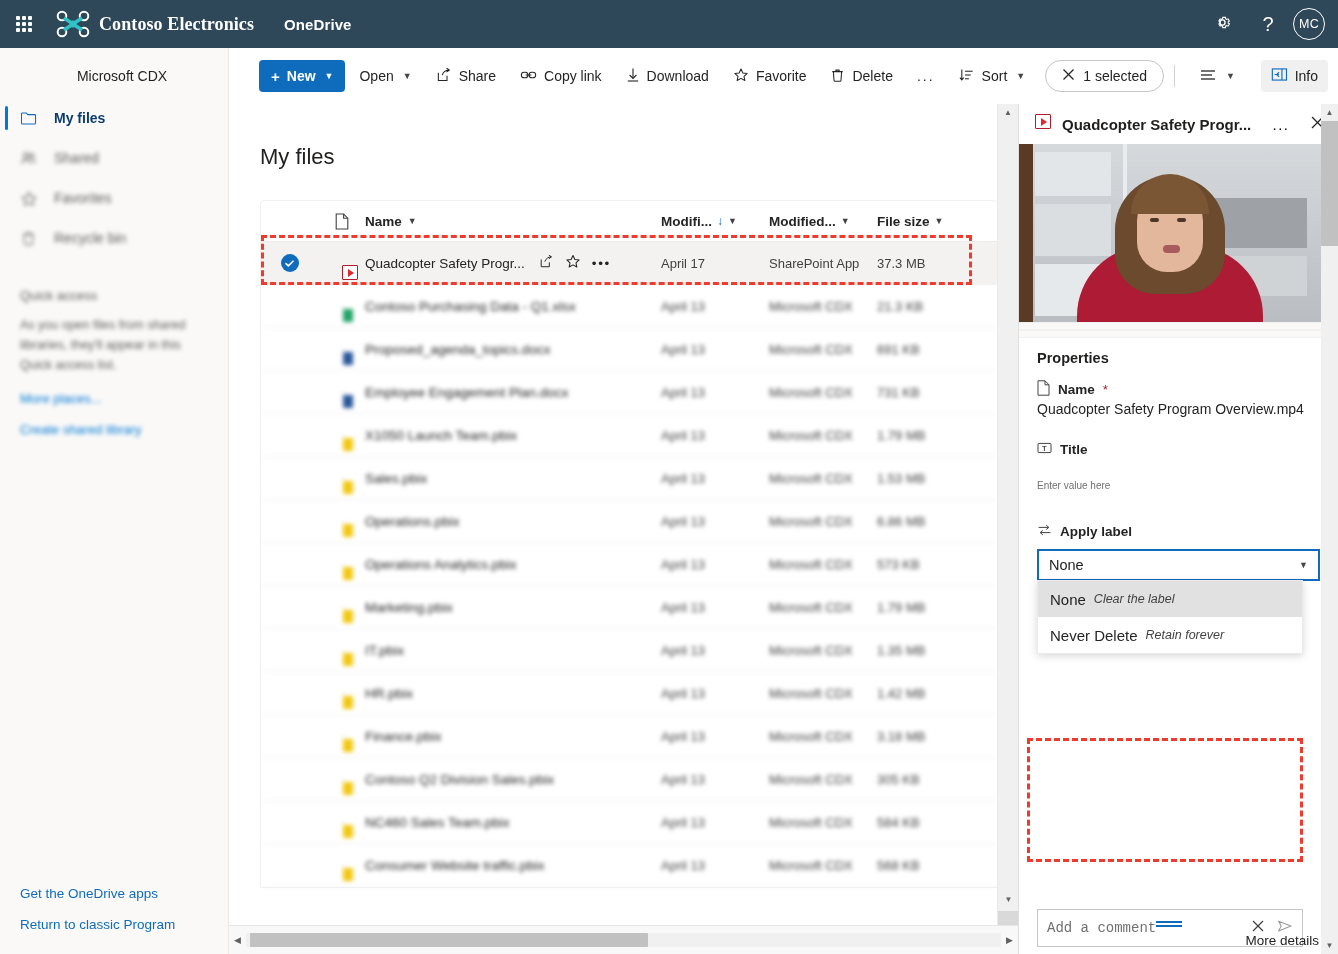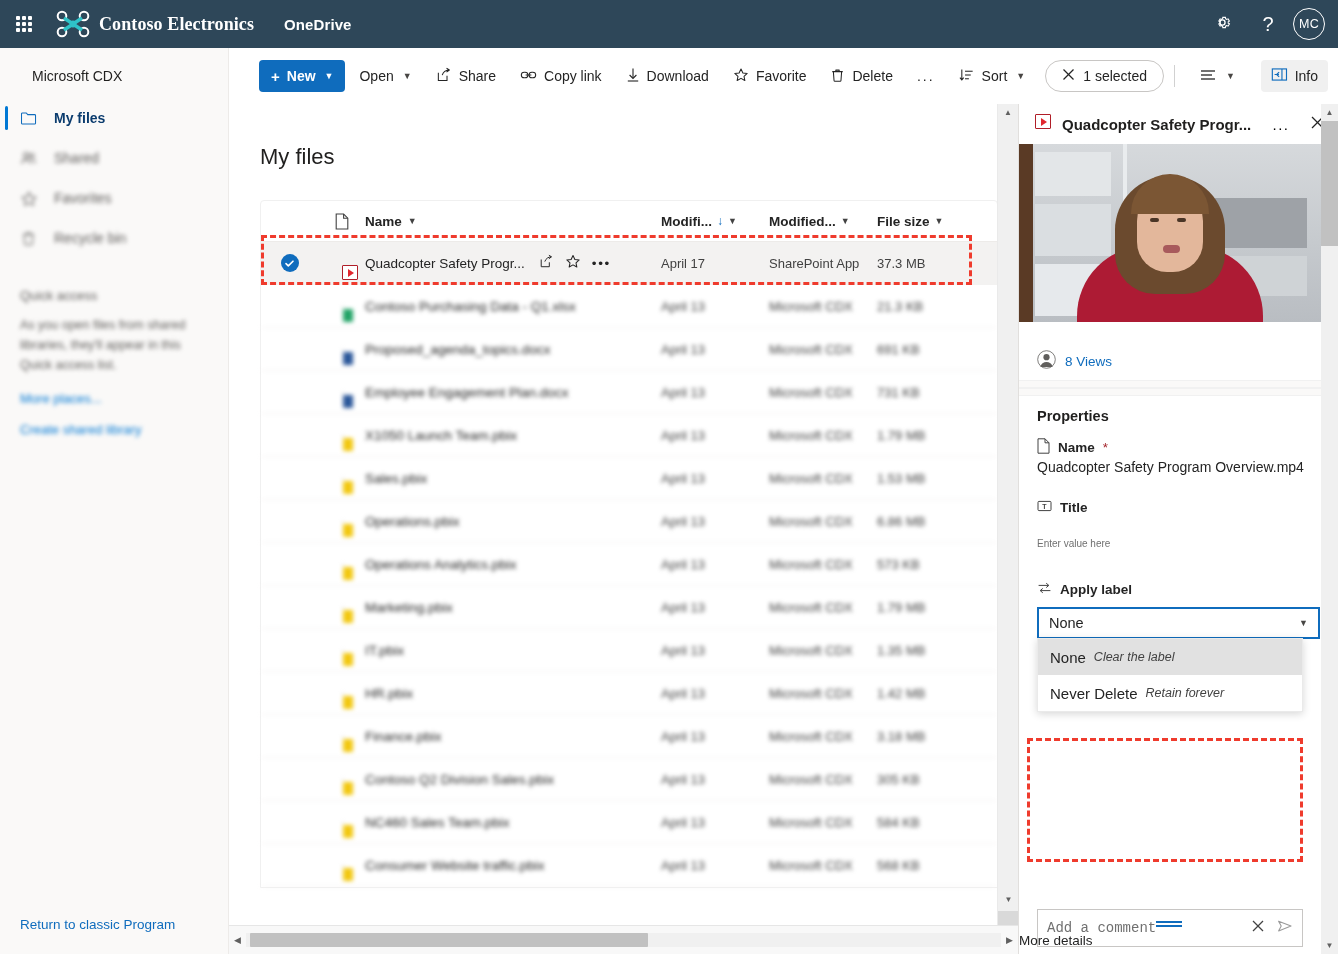--- a/index.html
+++ b/index.html
@@ -58,21 +58,21 @@
     color: #ffffff; font-size: 12.5px; display: flex; align-items: center; justify-content: center;
     margin-right: 13px; margin-left: 2px; cursor: pointer; letter-spacing: .3px;
   }
 
   
   .left-nav {
     position: absolute; top: 48px; left: 0; width: 229px; height: 906px;
     background: #faf9f8; border-right: 1px solid #edebe9;
   }
   .nav-title {
-    font-size: 14px; color: #201f1e; padding: 20px 0 14px 32px; font-weight: 400;
+    font-size: 14px; color: #201f1e; padding: 20px 0 14px 16px; font-weight: 400; text-align: center;
   }
   .nav-item {
     height: 40px; display: flex; align-items: center; padding-left: 20px;
     cursor: pointer; position: relative; font-size: 14px; color: #201f1e;
   }
   .nav-item .nav-ico { width: 22px; display: flex; align-items: center; justify-content:flex-start; }
   .nav-item .nav-lbl { margin-left: 12px; }
   .nav-item.active .nav-lbl { font-weight: 600; color:#0b3c6e; }
   .nav-item.active::before {
     content: ""; position: absolute; left: 5px; top: 8px; width: 3px; height: 24px;
@@ -274,21 +274,21 @@
   .dd-opt.hl { background: #e1e1e1; }
   .dd-sub { font-size: 12.5px; font-style: italic; color:#424242; }
 
   .comment-box {
     position:absolute; left: 18px; top: 805px; width: 266px; height: 38px;
     border: 1px solid #c8c6c4; display:flex; align-items:center; padding: 0 9px;
     background:#fff;
   }
   .comment-ph { flex:1; font-size: 14px; color:#707070;font-family:Liberation Mono, monospace; }
   .more-details {
-    position:absolute; left: 0; bottom: 0; width: 300px; text-align:left; padding-bottom: 6px;
+    position:absolute; left: 0; bottom: 0; width: 300px; text-align:right; padding-bottom: 6px;
   }
   .grip { width: 26px; height: 2px; background: #0f6cbd; margin: 0 auto 2px auto; }
   .grip2 { width: 26px; height: 2px; background: #0f6cbd; margin: 0 auto 6px auto; }
   .more-txt { font-size: 13.5px; color:#242424; cursor:pointer; }
 
   .det-vscroll {
     position:absolute; right: 0; top: 0; width: 17px; height: 850px; background:#f0f0f0;
   }
   .det-vs-up, .det-vs-dn { height:17px; display:flex; align-items:center; justify-content:center; font-size:8px; color:#606060; cursor:pointer;}
   .det-vs-thumb { position:absolute; left:0; top:17px; width:17px; height:125px; background:#c1c1c1; cursor:pointer;}
@@ -389,20 +389,21 @@
     </span>
     <span class="nav-lbl">Recycle bin</span>
   </div>
 
   <div class="nav-section-head">Quick access</div>
   <div class="nav-desc">As you open files from shared libraries, they'll appear in this Quick access list.</div>
   <div class="nav-link-blur">More places...</div>
   <div class="nav-link-blur">Create shared library</div>
 
   <div class="nav-bottom">
+    <a>Get the OneDrive apps</a>
     <a>Return to classic Program</a>
   </div>
 </div>
 
 <div class="cmd-bar">
   <div class="new-btn">
     <span style="font-size:15px;">+</span>
     <span>New</span>
     <span class="chev" style="color:#fff">▼</span>
   </div>
@@ -822,30 +823,20 @@
     <div class="pillar"></div>
     <div class="body"></div>
     <div class="hair-back"></div>
     <div class="face"></div>
     <div class="hair-top"></div>
     <div class="eyeL"></div>
     <div class="eyeR"></div>
     <div class="mouth"></div>
   </div>
 
-  <div class="views-row">
-    <span>
-      <svg width="19" height="19" viewBox="0 0 19 19">
-          <circle cx="9.5" cy="9.5" r="8.8" fill="#fff" stroke="#605e5c" stroke-width="0.8"></circle>
-          <circle cx="9.5" cy="7.2" r="3.1" fill="#605e5c"></circle>
-          <path d="M3.4 17c.6-3.3 3.2-5 6.1-5s5.5 1.7 6.1 5" fill="#605e5c"></path>
-        </svg>
-    </span>
-    <span class="views-txt">8 Views</span>
-  </div>
 
   <div class="sep"></div>
 
 
   <div class="sep"></div>
 
   <div class="sect" style="padding-top:12px;">
     <div class="sect-h">Properties</div>
 
     <div class="prop-label">

